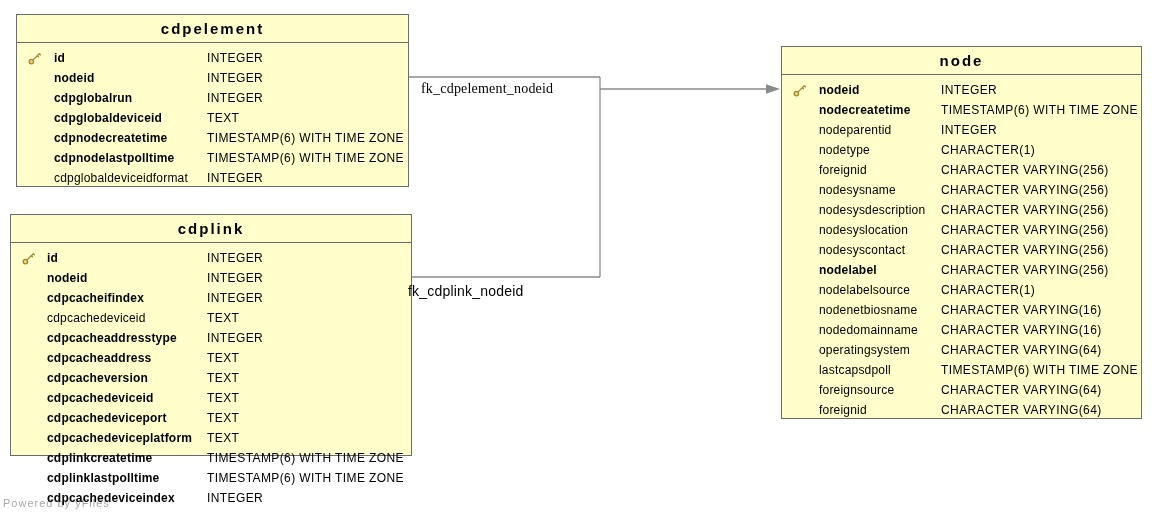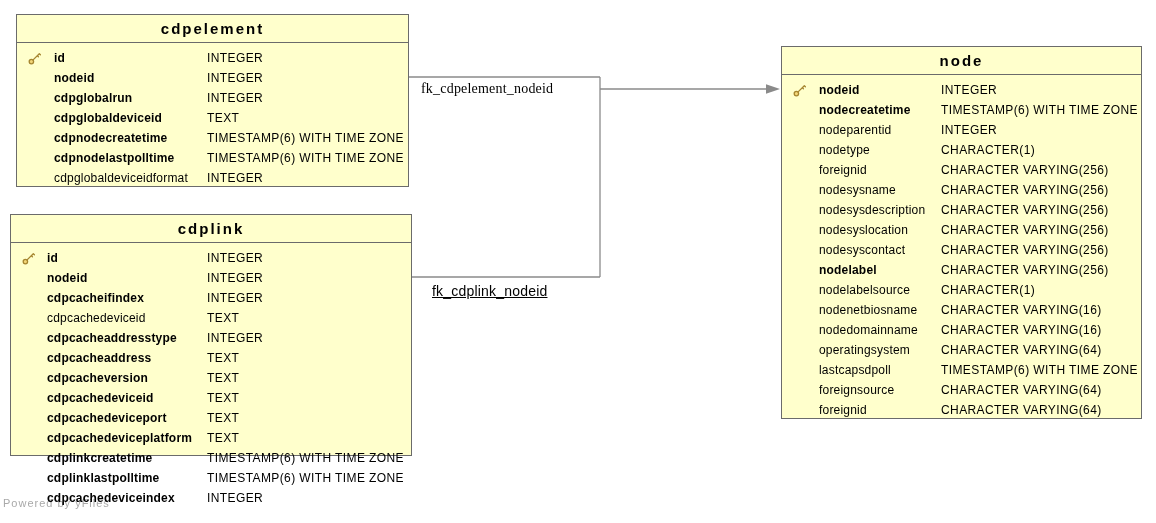--- a/index.html
+++ b/index.html
@@ -48,21 +48,21 @@
     <g stroke="#8a8a8a" stroke-width="1.3" fill="none">
       <path d="M409,77 H600"></path>
       <path d="M412,277 H600"></path>
       <path d="M600,77 V277"></path>
       <path d="M600,89 H767"></path>
     </g>
     <polygon points="780,89 766,84.2 766,93.8" fill="#8a8a8a" stroke="none"></polygon>
   </svg>
 
   <div class="edge-label" style="left:421px; top:81px;font-family:Liberation Serif, serif;">fk_cdpelement_nodeid</div>
-  <div class="edge-label" style="left:432px; top:283px;text-decoration:underline;">fk_cdplink_nodeid</div>
+  <div class="edge-label" style="left:408px; top:283px;">fk_cdplink_nodeid</div>
 
   <div class="entity" style="left:16px; top:14px; width:393px; height:173px; --iconw:37px; --namew:153px;">
     <div class="entity-title">cdpelement</div>
     <div class="rows">
 
         <div class="row">
           <span class="cell-key"><span><svg width="13" height="13" viewBox="0 0 13 13">
                 <g stroke="#a5852f" stroke-width="1.3" fill="#f3d678">
                   <circle cx="3.4" cy="9.6" r="2.2"></circle>
                   <path d="M5.1 7.9 L11.3 1.7 M11.3 1.7 L12.4 2.8 M9.3 3.7 L10.4 4.8" fill="none" stroke-linecap="round"></path>

